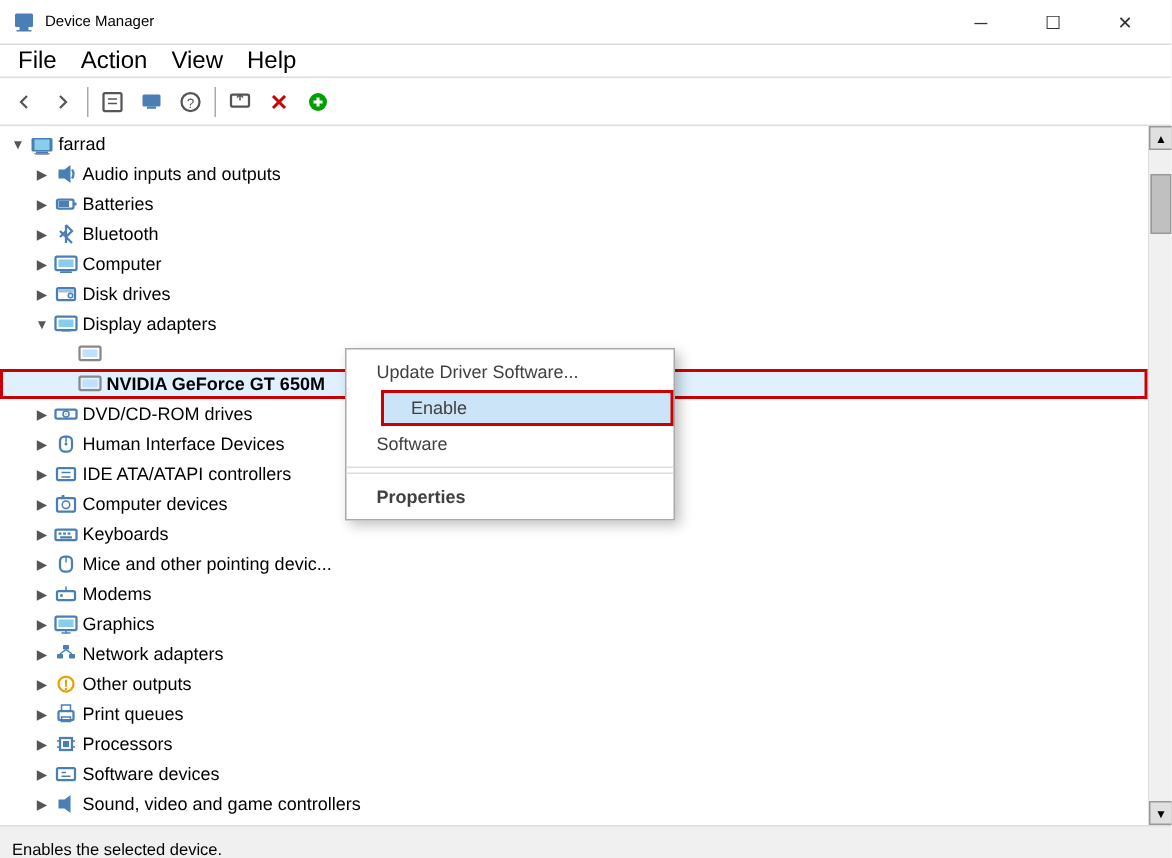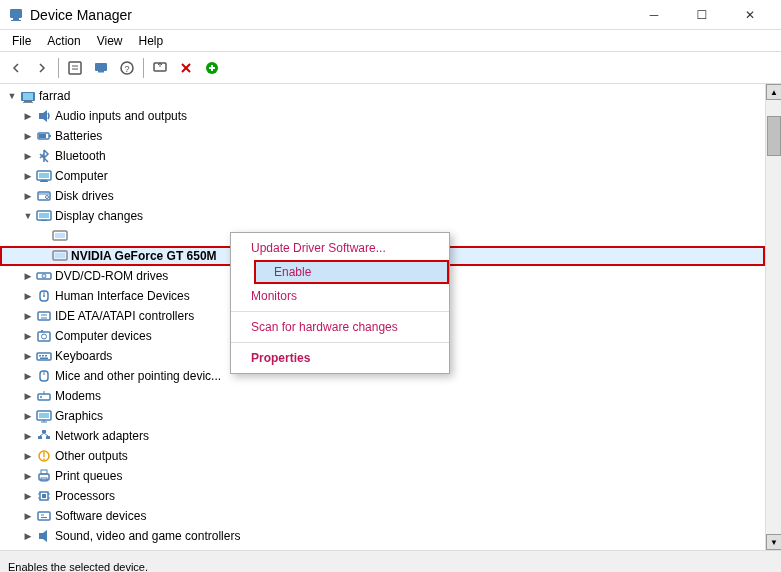--- a/index.html
+++ b/index.html
@@ -22,21 +22,21 @@
       padding: 0 8px;
       border-bottom: 1px solid #ddd;
     }
     .title-bar-icon {
       width: 16px;
       height: 16px;
       margin-right: 6px;
     }
     .title-bar-title {
       flex: 1;
-      font-size: 14px;
+      font-size: 10px;
       color: #000;
     }
     .title-bar-controls {
       display: flex;
       gap: 2px;
     }
     .title-bar-btn {
       width: 46px;
       height: 30px;
       border: none;
@@ -54,21 +54,21 @@
       background: #fff;
       height: 22px;
       display: flex;
       align-items: center;
       padding: 0 4px;
       border-bottom: 1px solid #ddd;
     }
     .menu-item {
       padding: 2px 8px;
       cursor: pointer;
-      font-size: 12px;
+      font-size: 16px;
       color: #000;
     }
 
     
     .toolbar {
       background: #fff;
       height: 32px;
       display: flex;
       align-items: center;
       padding: 0 4px;
@@ -192,21 +192,21 @@
       background: #fff;
       border: 1px solid #aaa;
       box-shadow: 3px 3px 8px rgba(0,0,0,0.25);
       z-index: 100;
       padding: 3px 0;
     }
     .ctx-item {
       padding: 5px 20px;
       cursor: pointer;
       font-size: 12px;
-      color: #be185d;
+      color: #404040;
     }
     .ctx-item.highlighted {
       background: #cce4f7;
       outline: 2px solid #cc0000;
       outline-offset: -2px;
       font-weight: normal;
       margin-left: 23px;
     }
     .ctx-separator {
       height: 1px;
@@ -382,21 +382,21 @@
 
     <div class="tree-item indent-1">
       <span class="expand-icon">▼</span>
       <span class="item-icon">
         <svg width="16" height="16" viewBox="0 0 16 16">
           <rect x="1" y="3" width="14" height="9" fill="none" stroke="#4a7fb5" stroke-width="1.5" rx="1"></rect>
           <rect x="3" y="5" width="10" height="5" fill="#87ceeb"></rect>
           <rect x="5" y="12" width="6" height="1" fill="#4a7fb5"></rect>
         </svg>
       </span>
-      <span class="item-label">Display changes</span>
+      <span class="item-label">Display adapters</span>
     </div>
 
     <div class="tree-item indent-2">
       <span class="expand-icon" style="visibility:hidden">▶</span>
       <span class="item-icon">
         <svg width="16" height="16" viewBox="0 0 16 16">
           <rect x="1" y="3" width="14" height="9" fill="none" stroke="#888" stroke-width="1.5" rx="1"></rect>
           <rect x="3" y="5" width="10" height="5" fill="#c0e0ff"></rect>
         </svg>
       </span>
@@ -594,23 +594,22 @@
           <circle cx="12" cy="6" r="1" fill="#4a7fb5"></circle>
           <circle cx="12" cy="11" r="1" fill="#4a7fb5"></circle>
         </svg>
       </span>
       <span class="item-label">Storage controllers</span>
     </div>
 
     <div class="context-menu">
       <div class="ctx-item">Update Driver Software...</div>
       <div class="ctx-item highlighted">Enable</div>
-      <div class="ctx-item">Monitors</div>
+      <div class="ctx-item">Software</div>
       <div class="ctx-separator"></div>
-      <div class="ctx-item">Scan for hardware changes</div>
       <div class="ctx-separator"></div>
       <div class="ctx-item bold">Properties</div>
     </div>
 
   </div>
 
   <div class="scrollbar-area">
     <div class="scrollbar-arrow">▲</div>
     <div style="flex:1; background:#f0f0f0; position:relative;">
       <div class="scrollbar-thumb"></div>

